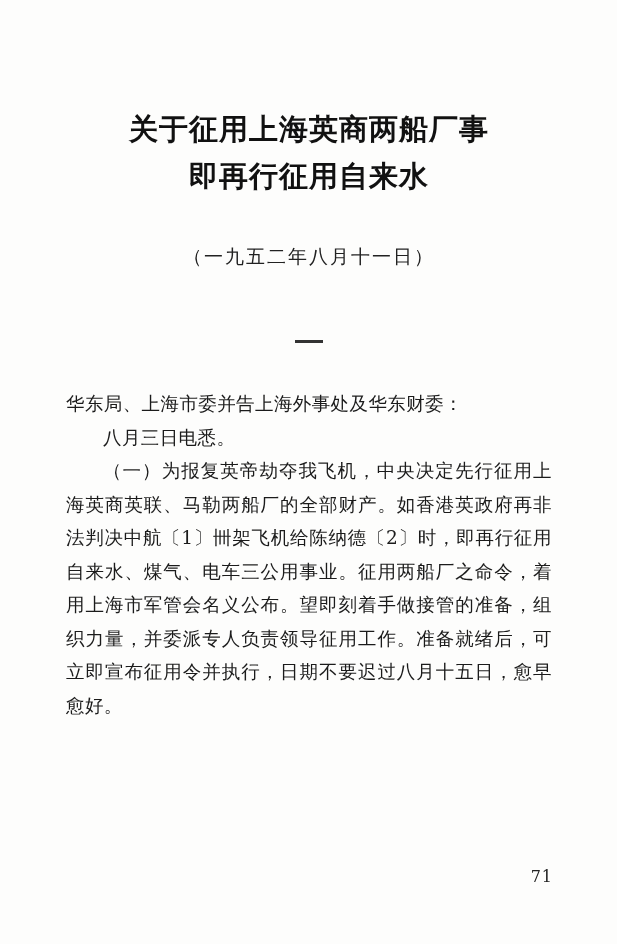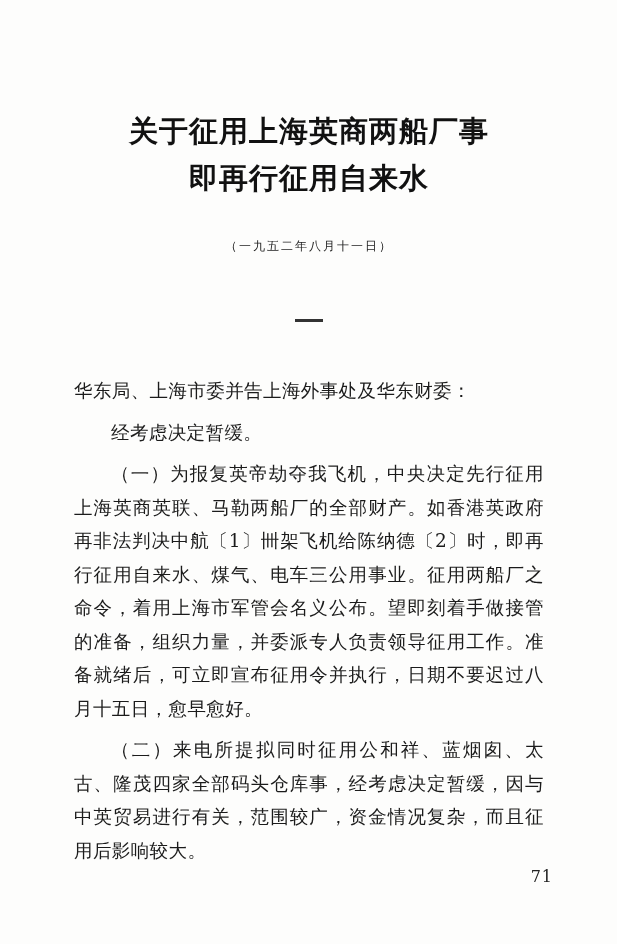--- a/index.html
+++ b/index.html
@@ -30,30 +30,30 @@
   }
   .doc-title {
     margin: 0;
     padding-top: 108px;
     text-align: center;
     font-size: 29px;
     line-height: 47px;
     font-weight: bold;
     letter-spacing: 1px;
     color: #111111;
-    font-family: Liberation Sans, sans-serif;
+    font-family: Liberation Mono, monospace;
   }
   .doc-title .line {
     display: block;
   }
   .doc-date {
-    margin: 4px;
+    margin: 10px;
     padding-top: 32px;
     text-align: center;
-    font-size: 12px;
+    font-size: 19px;
     letter-spacing: 2px;
     color: #222222;
   }
   .divider-wrap {
     padding-top: 48px;
     text-align: center;
   }
   .divider {
     display: inline-block;
     width: 28px;
@@ -62,21 +62,21 @@
   }
   .body-text {
     padding-top: 40px;
     font-size: 18.5px;
     line-height: 33.5px;
     color: #1b1b1b;
     letter-spacing: 0.4px;
     text-align: justify;
   }
   .para {
-    margin: 8px;
+    margin: 0;
   }
   .para.indent {
     text-indent: 37px;
   }
   .page-number {
     position: absolute;
     right: 64px;
     bottom: 58px;
     font-size: 16px;
     color: #222222;
@@ -96,21 +96,20 @@
     </h1>
 
     <p class="doc-date">（一九五二年八月十一日）</p>
 
     <div class="divider-wrap">
       <span class="divider"></span>
     </div>
 
     <div class="body-text">
       <p class="para">华东局、上海市委并告上海外事处及华东财委：</p>
-      <p class="para indent">经考虑决定暂缓。</p>
+      <p class="para indent">八月三日电悉。</p>
       <p class="para indent">（一）为报复英帝劫夺我飞机，中央决定先行征用上海英商英联、马勒两船厂的全部财产。如香港英政府再非法判决中航〔1〕卌架飞机给陈纳德〔2〕时，即再行征用自来水、煤气、电车三公用事业。征用两船厂之命令，着用上海市军管会名义公布。望即刻着手做接管的准备，组织力量，并委派专人负责领导征用工作。准备就绪后，可立即宣布征用令并执行，日期不要迟过八月十五日，愈早愈好。</p>
-      <p class="para indent">（二）来电所提拟同时征用公和祥、蓝烟囱、太古、隆茂四家全部码头仓库事，经考虑决定暂缓，因与中英贸易进行有关，范围较广，资金情况复杂，而且征用后影响较大。</p>
     </div>
 
   </div>
 
   <div class="page-number">71</div>
 </div>
 
 </body></html>

